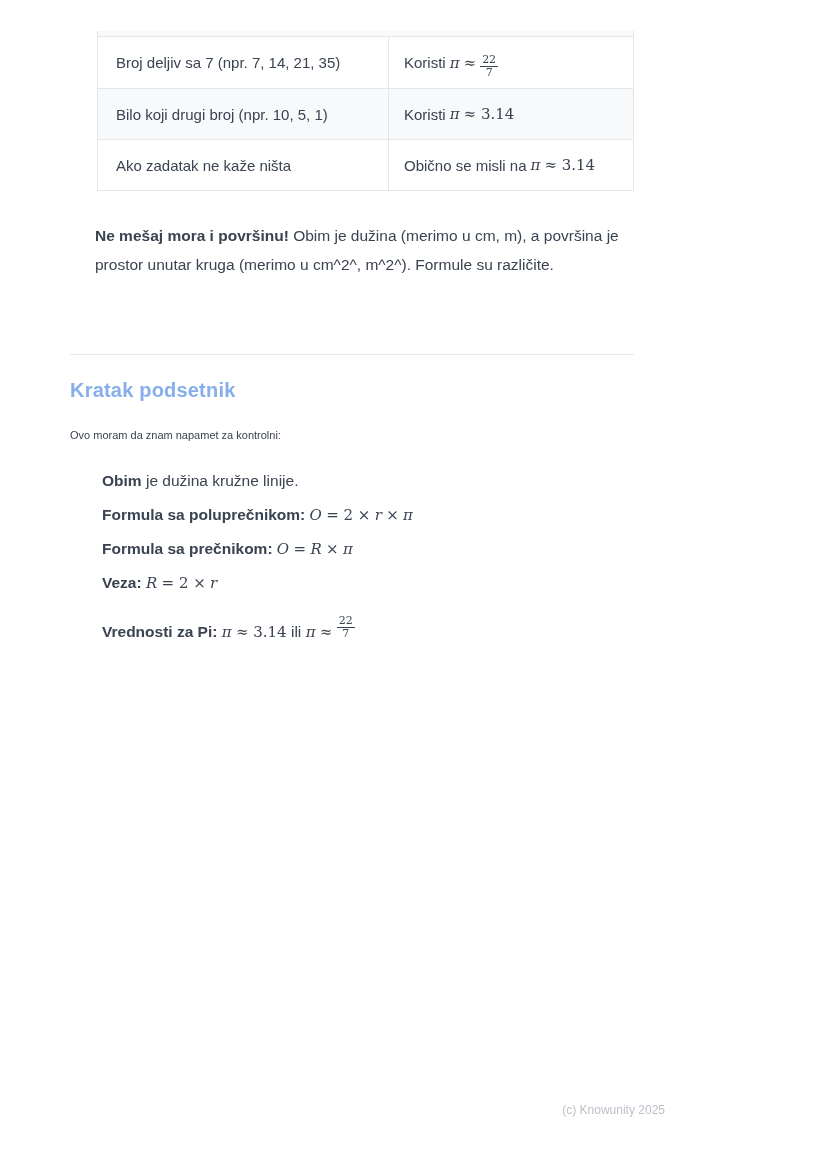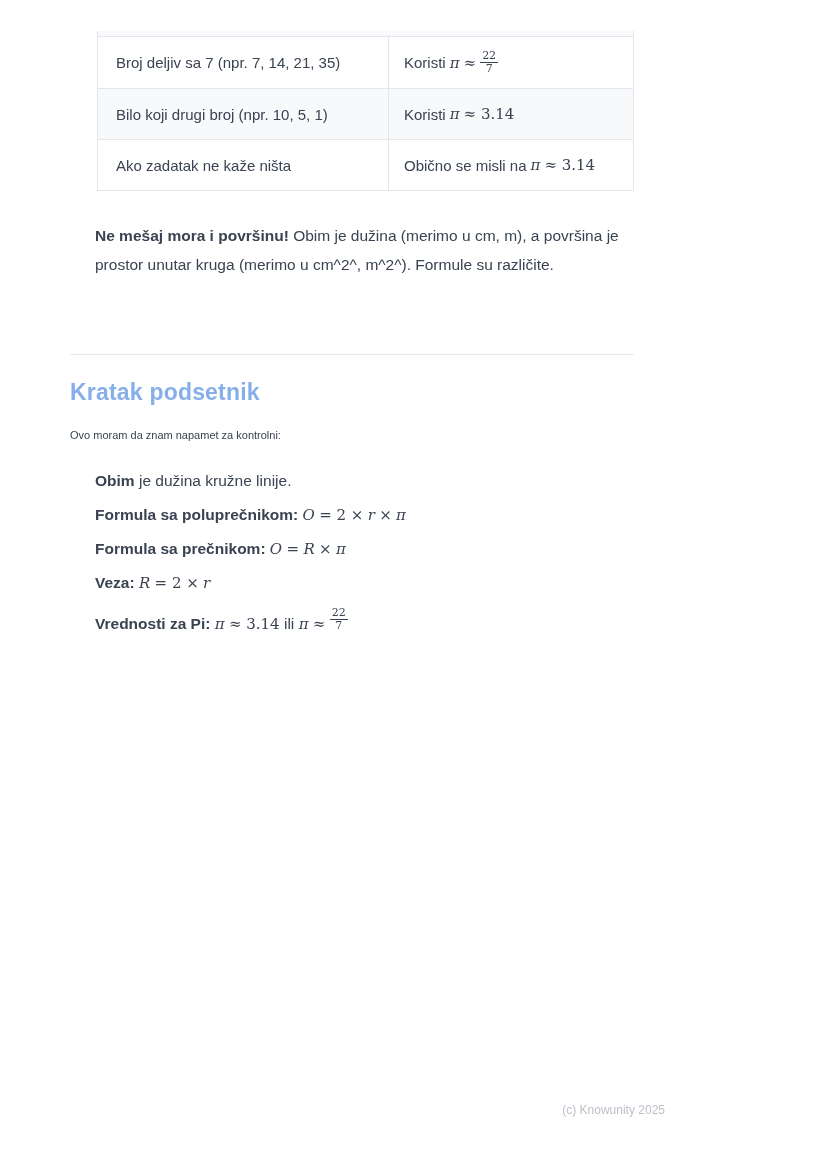--- a/index.html
+++ b/index.html
@@ -24,40 +24,40 @@
   .t-c2 { flex:1; padding:0 10px 0 15px; }
   .t-c2 > span { display:flex; align-items:center; gap:4px; flex-wrap:wrap; }
 
   
   .math { font-family:"DejaVu Serif", serif; font-size:15px; }
   .mi { font-style:italic; }
   .frac {
     display:inline-block; text-align:center; vertical-align:-0.45em;
     line-height:1.05; font-size:11px; font-family:"DejaVu Serif", serif;
   }
-  .frac .fnum { display:block; padding:0 2px; }
+  .frac .fnum { display:block; padding:0 2px;margin-top:8px; }
   .frac .fden { display:block; border-top:1px solid currentColor; padding:0 2px; }
 
   
   .notes { position:absolute; left:70px; top:221px; width:566px; font-size:15.5px; line-height:29px; }
   .li { display:flex; }
   .li .gutter { width:25px; flex:none; }
   .dot { width:5px; height:5px; border-radius:50%; background:#3a4351; margin:12px 0 0 5px; }
   .li .body { flex:1; }
   b, .b { font-weight:700; }
 
   .divider { position:absolute; left:70px; top:354px; width:564px; height:1px; background:#e6e8ec; }
 
   .section-heading {
-    position:absolute; left:70px; top:379px; font-size:23px; font-weight:700;
+    position:absolute; left:70px; top:379px; font-size:20px; font-weight:700;
     color:#85aeea; letter-spacing:0.2px;
   }
   .intro { position:absolute; left:70px; top:429px; font-size:11px; }
 
-  .summary { position:absolute; left:70px; top:471px; width:566px; font-size:15.5px; }
+  .summary { position:absolute; left:77px; top:471px; width:566px; font-size:15.5px; }
   .summary .li { margin-bottom:14px; min-height:20px; line-height:20px; }
   .summary .dot { margin-top:8px; }
   .summary .body span { vertical-align:baseline; }
 
   
   .rail-panel { position:absolute; left:750px; top:35px; width:42px; height:638px; background:#f3f7fb; }
   .rail-line { position:absolute; left:747px; top:35px; width:3px; height:638px; background:#aecdf1; border-radius:2px; }
 
   .footer { position:absolute; right:51px; top:1103px; font-size:12px; color:#bcc1c8; }
 </style>

